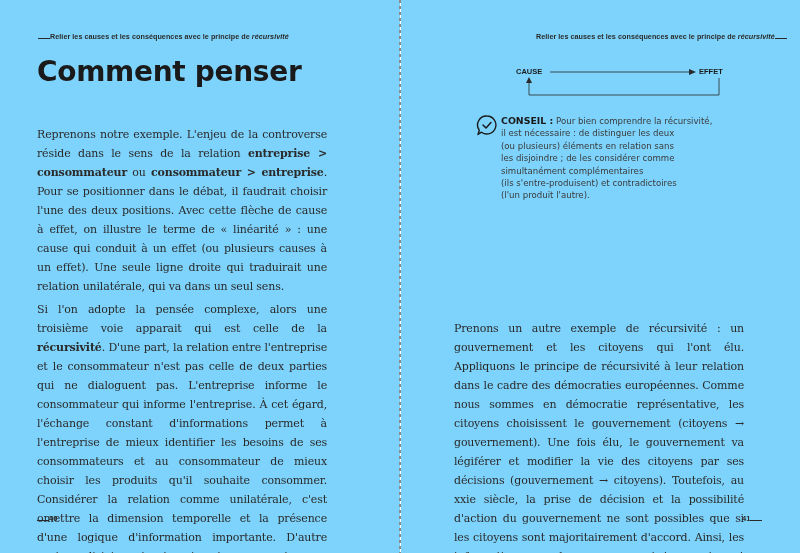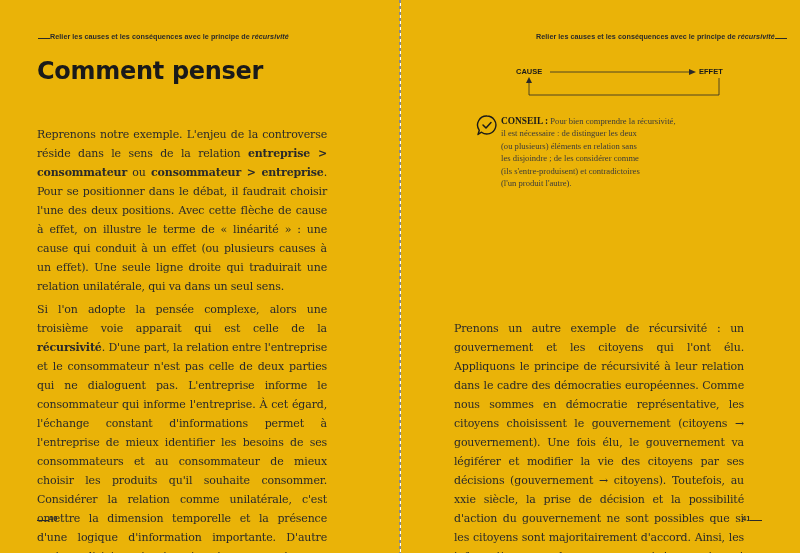--- a/index.html
+++ b/index.html
@@ -1,19 +1,19 @@
 <!DOCTYPE html>
 <html><head>
 <meta charset="utf-8">
 <style>
   * { box-sizing: border-box; margin: 0; padding: 0; }
   html, body { width: 800px; height: 553px; background: #ffffff; overflow: hidden; }
   body { position: relative; color: #1c1c1c; }
 
-  .page { position: absolute; top: 0; height: 553px; background: #eab308; }
+  .page { position: absolute; top: 0; height: 553px; background: #7dd3fc; }
   .page-left { left: 0; width: 400px; }
   .page-right { left: 401px; width: 399px; }
 
   .divider {
     position: absolute; left: 399px; top: 0; width: 2px; height: 553px;
     background-image: linear-gradient(to bottom, #8a8a8a 55%, transparent 45%);
     background-size: 2px 6px;
   }
 
   .running-head {
@@ -24,21 +24,21 @@
   .running-head .rule { display: inline-block; width: 12px; border-bottom: 1px solid #2a2a2a; vertical-align: baseline; }
   .running-head i { font-style: italic; }
   .page-left .running-head { left: 38px; }
   .page-right .running-head { left: 135px; }
 
   .chapter-title {
     position: absolute;
     font-family: "DejaVu Sans", sans-serif; font-weight: bold;
     color: #1a1a1a; letter-spacing: -0.3px;
   }
-  .page-left .chapter-title { left: 37px; top: 57px; font-size: 24px; line-height: 29px; }
+  .page-left .chapter-title { left: 37px; top: 57px; font-size: 28px; line-height: 29px; }
   .page-right .chapter-title { left: 53px; top: 252px; font-size: 22px; line-height: 28px; }
 
   .body-text {
     position: absolute;
     font-family: "DejaVu Serif", serif; font-size: 11px; line-height: 19px;
     color: #2a2a2a; text-align: justify; letter-spacing: -0.15px;
   }
   .page-left .body-text { left: 37px; top: 125px; width: 290px; }
   .page-right .body-text { left: 53px; top: 319px; width: 290px; }
   .body-text p { margin-bottom: 3.5px; text-indent: 0; }
@@ -71,21 +71,21 @@
   .diagram svg { position: absolute; left: 0; top: 0; }
 
   
   .tip { position: absolute; left: 75px; top: 113px; width: 280px; }
   .tip-icon { position: absolute; left: 0; top: 1px; width: 22px; height: 22px; }
   .tip-text {
     position: absolute; left: 25px; top: 2px; width: 255px;
     font-family: "DejaVu Sans", sans-serif; font-size: 8.6px; line-height: 12.4px; color: #3a3a3a;
   }
   .tip-text b { font-weight: bold; color: #1a1a1a; font-size: 9.4px; }
-  .tip-line { display: block; white-space: nowrap; font-family: Liberation Serif, serif; }
+  .tip-line { display: block; white-space: nowrap; }
 </style>
 </head>
 <body>
 
 <div class="page page-left">
   <div class="running-head">
     <span class="rule"></span><span>Relier les causes et les conséquences avec le principe de </span><i>récursivité</i>
   </div>
 
   <h1 class="chapter-title">
@@ -128,20 +128,21 @@
   <div class="tip">
     <svg class="tip-icon" viewBox="0 0 22 22">
       <path d="M11 2 A9 9 0 1 1 5.5 18.2 L2 20.5 L3.3 16.3 A9 9 0 0 1 11 2 Z" fill="none" stroke="#1a1a1a" stroke-width="1.4" stroke-linejoin="round"></path>
       <polyline points="7,11 10,14 15,8.5" fill="none" stroke="#1a1a1a" stroke-width="1.5" stroke-linecap="round" stroke-linejoin="round"></polyline>
     </svg>
     <div class="tip-text">
       <span class="tip-line"><b>CONSEIL :</b><span> Pour bien comprendre la récursivité,</span></span>
       <span class="tip-line">il est nécessaire : de distinguer les deux</span>
       <span class="tip-line">(ou plusieurs) éléments en relation sans</span>
       <span class="tip-line">les disjoindre ; de les considérer comme</span>
+      <span class="tip-line">simultanément complémentaires</span>
       <span class="tip-line">(ils s'entre-produisent) et contradictoires</span>
       <span class="tip-line">(l'un produit l'autre).</span>
     </div>
   </div>
 
 
   <div class="body-text">
     <p>Prenons un autre exemple de récursivité : un gouvernement et les citoyens qui l'ont élu. Appliquons le principe de récursivité à leur relation dans le cadre des démocraties européennes. Comme nous sommes en démocratie représentative, les citoyens choisissent le gouvernement (citoyens → gouvernement). Une fois élu, le gouvernement va légiférer et modifier la vie des citoyens par ses décisions (gouvernement → citoyens). Toutefois, au xxie siècle, la prise de décision et la possibilité d'action du gouvernement ne sont possibles que si les citoyens sont majoritairement d'accord. Ainsi, les informations que le gouvernement transmet sont cruciales car elles vont permettre d'assurer sa légitimité. En effet, le poids des médias et de l'information doit être pleinement intégré dans cette relation citoyens/gouvernement. Plus encore, cette information est un intermédiaire essentiel dans cette relation : l'information permet au gouvernement d'agir légitimement et, en même temps, va avoir un effet sur la vie des citoyens. À cet égard, on peut dire que l'information</p>
   </div>
 

